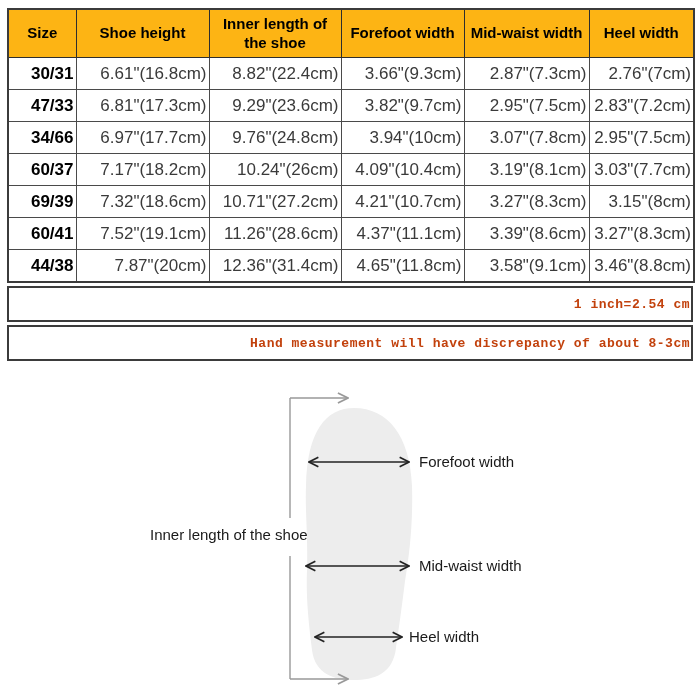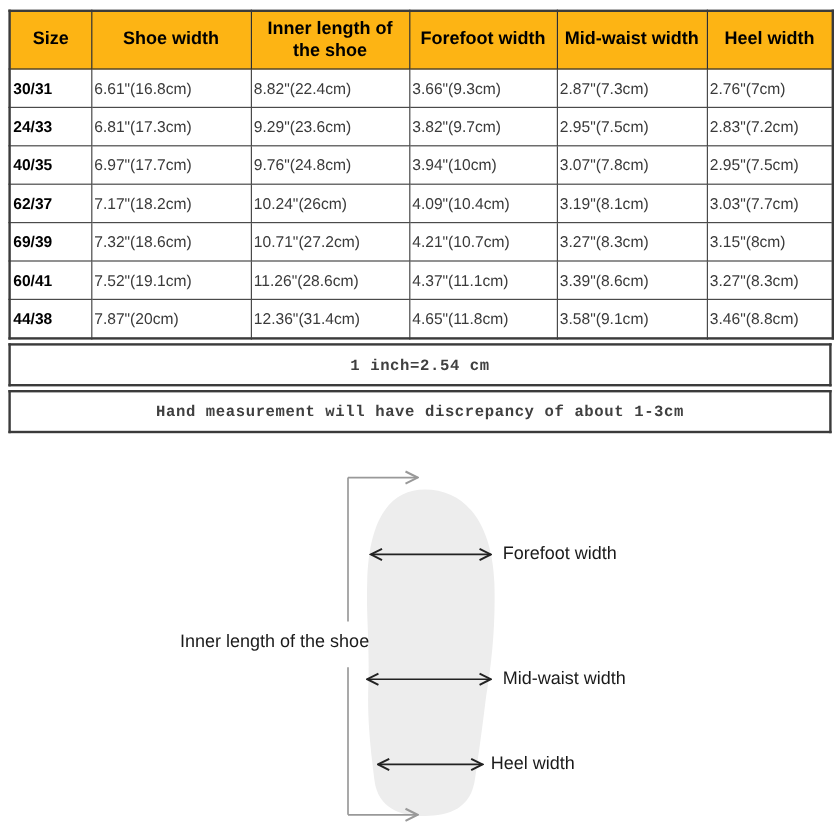--- a/index.html
+++ b/index.html
@@ -11,29 +11,29 @@
   .sheet{position:absolute;left:7px;top:8px;width:591px;}
 
   table{border-collapse:collapse;table-layout:fixed;width:686px;}
   .size-table{border:2px solid #3b3b3b;}
   .size-table th{
     background:#FDB414;color:#000;font-weight:bold;font-size:15px;
     border:1px solid #2e2e2e;height:47px;text-align:center;vertical-align:middle;
     line-height:1.25;padding:0 4px;
   }
   .size-table td{
-    border:1px solid #4a4a4a;height:31px;text-align:left;vertical-align:middle;
-    font-size:13px;color:#3a3a3a;background:#fff;padding:0 2px;
+    border:1px solid #4a4a4a;height:31px;text-align:right;vertical-align:middle;
+    font-size:17px;color:#3a3a3a;background:#fff;padding:0 2px;
   }
   .size-table td.size-cell{font-weight:bold;color:#000;}
 
   .note-table{border:2px solid #3b3b3b;margin-top:3px;}
   .note-table td{
-    height:30px;text-align:center;vertical-align:middle;background:#fff;
-    font-family:"Liberation Mono", monospace;font-weight:bold;font-size:13px;color:#404040;
+    height:30px;text-align:right;vertical-align:middle;background:#fff;
+    font-family:"Liberation Mono", monospace;font-weight:bold;font-size:13px;color:#c2410c;
     letter-spacing:0.5px;
   }
 
   .diagram{position:absolute;left:0;top:386px;width:700px;height:314px;}
   .diagram svg{position:absolute;left:0;top:0;}
   .diag-label{
     position:absolute;font-size:15px;color:#1a1a1a;white-space:nowrap;line-height:18px;
   }
   #lbl-forefoot{left:419px;top:67px;}
   #lbl-midwaist{left:419px;top:171px;}
@@ -50,54 +50,54 @@
       <col style="width:68px">
         <col style="width:133px">
         <col style="width:132px">
       <col style="width:123px">
         <col style="width:125px">
         <col style="width:105px">
     </colgroup>
     <thead>
       <tr id="header-row">
           <th>Size</th>
-          <th>Shoe width</th>
+          <th>Shoe height</th>
           <th>Inner length of the shoe</th>
           <th>Forefoot width</th>
           <th>Mid-waist width</th>
           <th>Heel width</th>
         </tr>
     </thead>
     <tbody id="table-body">
         <tr>
           <td class="size-cell">30/31</td>
           <td>6.61"(16.8cm)</td>
           <td>8.82"(22.4cm)</td>
           <td>3.66"(9.3cm)</td>
           <td>2.87"(7.3cm)</td>
           <td>2.76"(7cm)</td>
         </tr>
         <tr>
-          <td class="size-cell">24/33</td>
+          <td class="size-cell">47/33</td>
           <td>6.81"(17.3cm)</td>
           <td>9.29"(23.6cm)</td>
           <td>3.82"(9.7cm)</td>
           <td>2.95"(7.5cm)</td>
           <td>2.83"(7.2cm)</td>
         </tr>
         <tr>
-          <td class="size-cell">40/35</td>
+          <td class="size-cell">34/66</td>
           <td>6.97"(17.7cm)</td>
           <td>9.76"(24.8cm)</td>
           <td>3.94"(10cm)</td>
           <td>3.07"(7.8cm)</td>
           <td>2.95"(7.5cm)</td>
         </tr>
         <tr>
-          <td class="size-cell">62/37</td>
+          <td class="size-cell">60/37</td>
           <td>7.17"(18.2cm)</td>
           <td>10.24"(26cm)</td>
           <td>4.09"(10.4cm)</td>
           <td>3.19"(8.1cm)</td>
           <td>3.03"(7.7cm)</td>
         </tr>
         <tr>
           <td class="size-cell">69/39</td>
           <td>7.32"(18.6cm)</td>
           <td>10.71"(27.2cm)</td>
@@ -128,21 +128,21 @@
     <tbody>
         <tr>
           <td>1 inch=2.54 cm</td>
         </tr>
   </tbody>
     </table>
 
   <table class="note-table">
     <tbody>
         <tr>
-          <td>Hand measurement will have discrepancy of about 1-3cm</td>
+          <td>Hand measurement will have discrepancy of about 8-3cm</td>
         </tr>
   </tbody>
     </table>
 </div>
 
 <div class="diagram">
   <svg width="700" height="314" viewBox="0 0 700 314">
     <defs>
       <marker id="ah-black" viewBox="0 0 10 10" refX="9" refY="5" markerWidth="9" markerHeight="9" orient="auto-start-reverse">
         <path d="M1,1 L9,5 L1,9" fill="none" stroke="#222222" stroke-width="1.4"></path>

